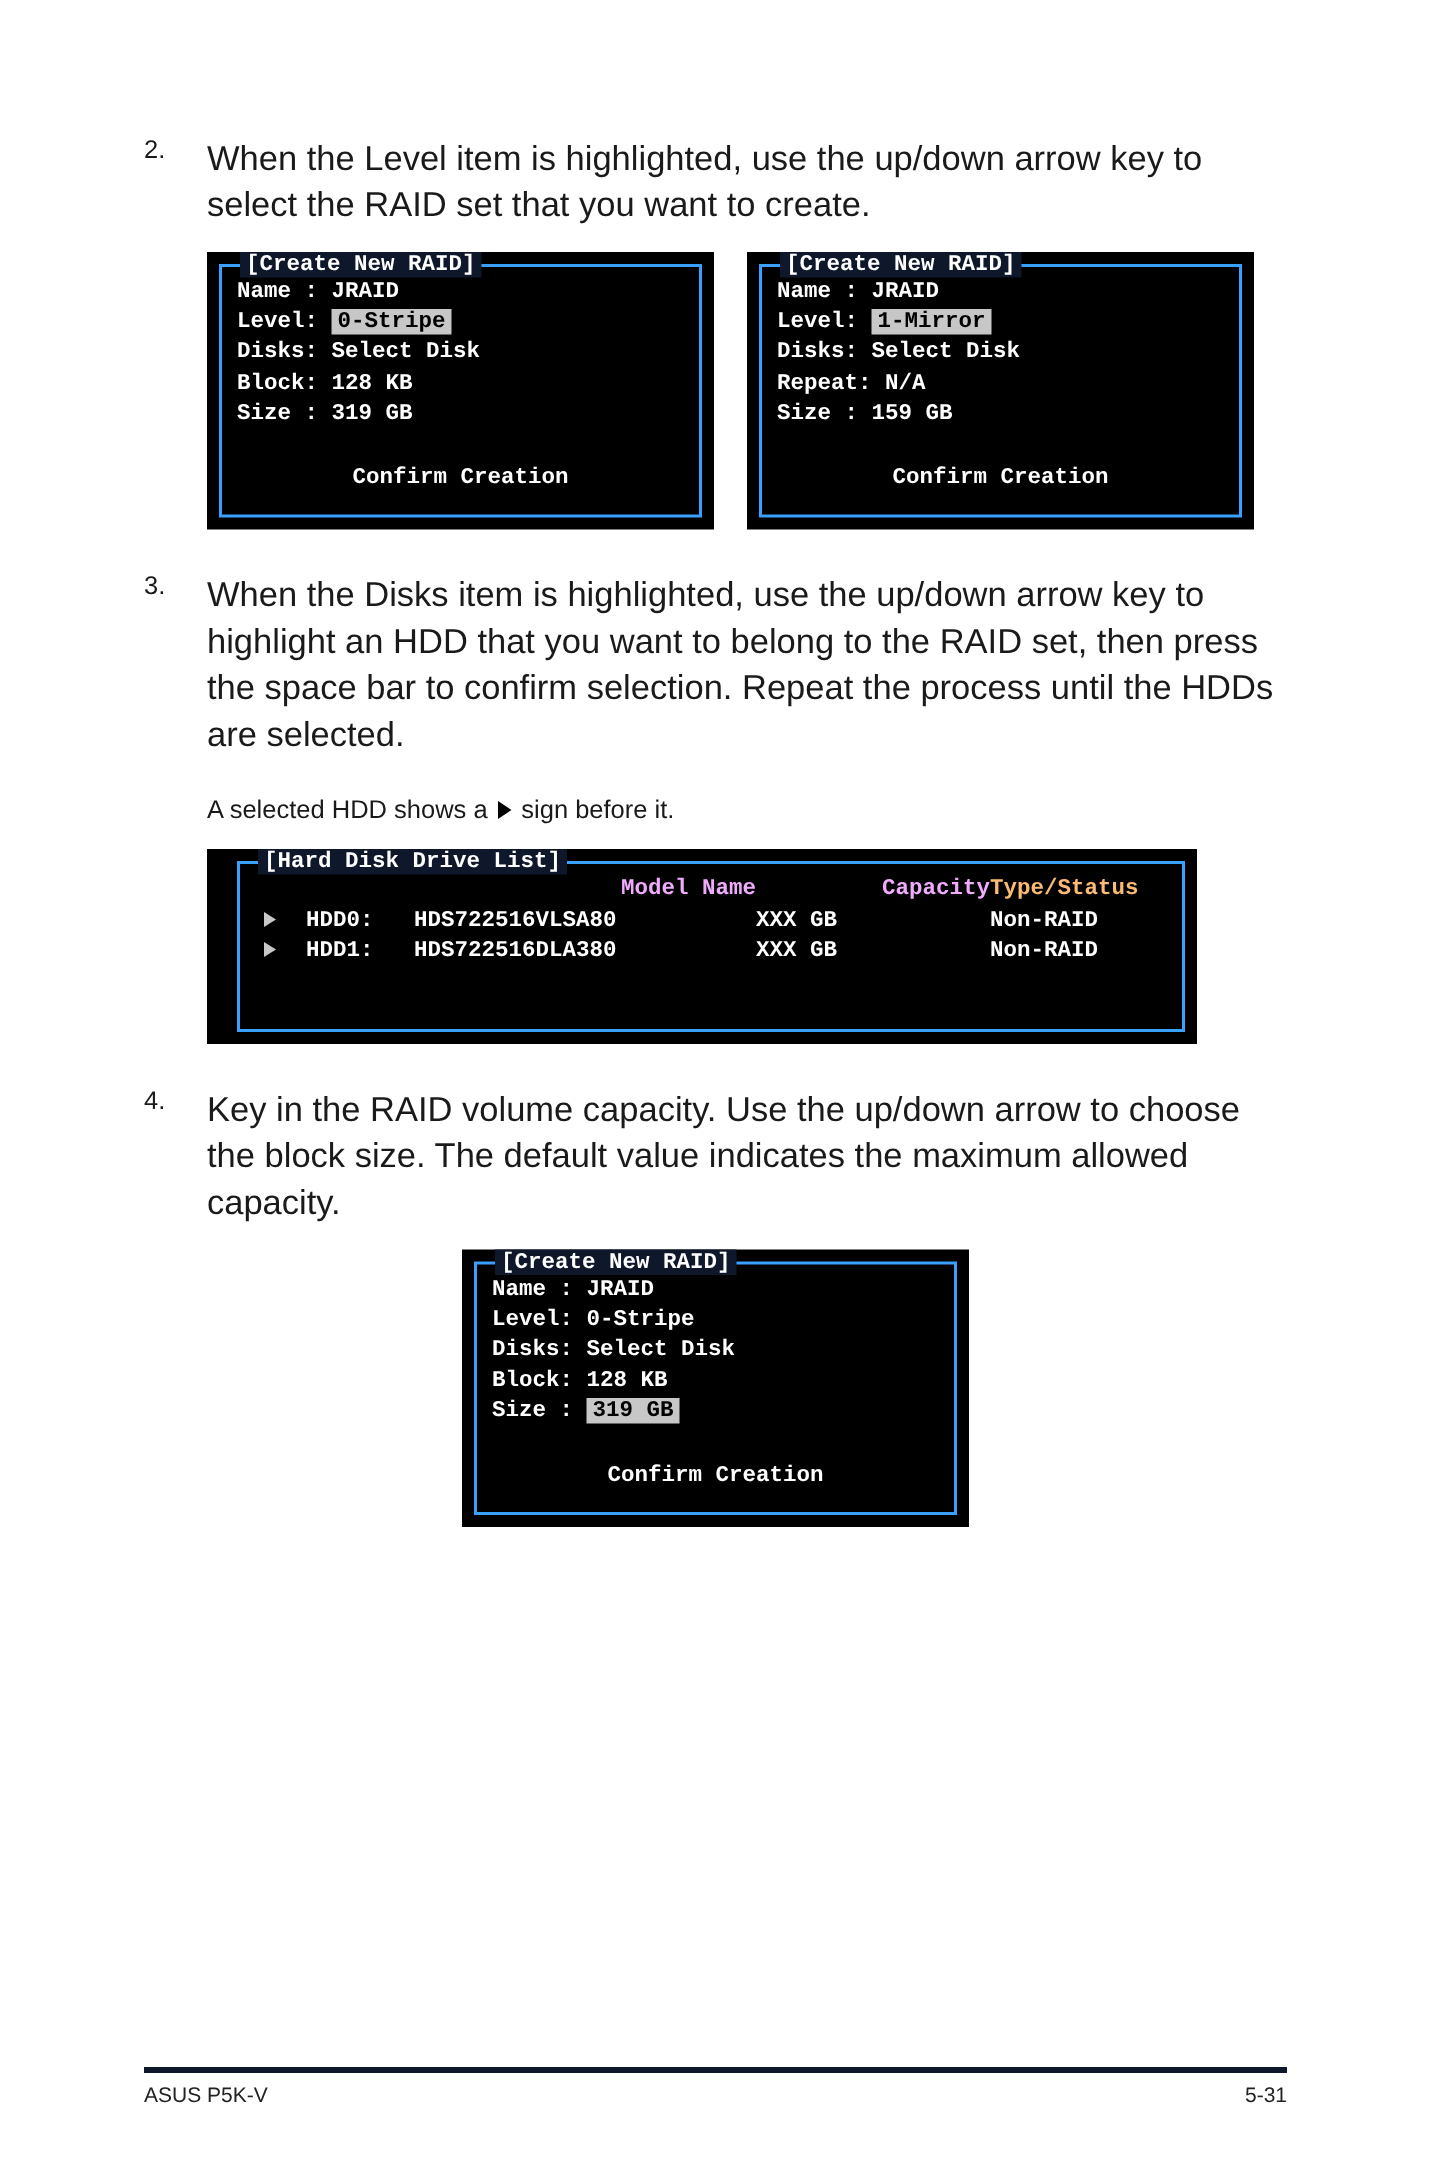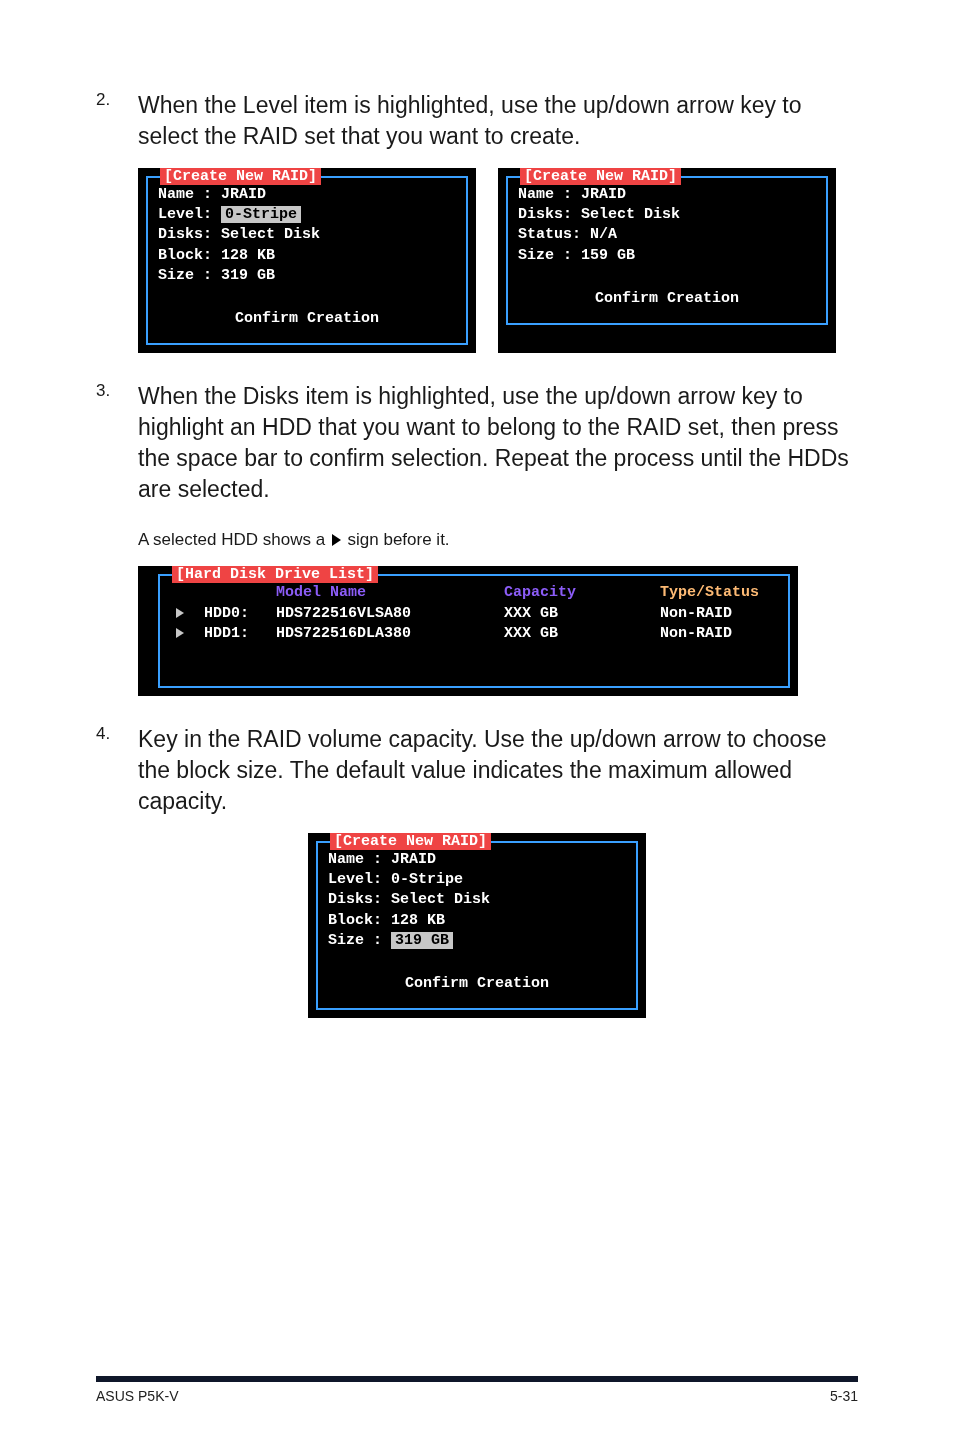--- a/index.html
+++ b/index.html
@@ -47,42 +47,42 @@
   }
   .term-border {
     border: 2px solid #3aa0ff;
     padding: 6px 10px 14px 10px;
     position: relative;
   }
   .term-title {
     position: absolute;
     top: -10px;
     left: 12px;
-    background: #ef4444;
+    background: #0f172a;
     padding: 0 4px;
     font-family: "Courier New", monospace;
     font-weight: bold;
     font-size: 15px;
     color: #fff;
     white-space: nowrap;
   }
   .term-title::before { content: "["; }
   .term-title::after  { content: "]"; }
   .term-row { white-space: pre; margin: 1px 0; line-height: 1.28; }
   .hl {
     background: #c7c7c7;
     color: #000;
     padding: 0 4px;
     text-align: right;
   }
   .confirm {
     text-align: center;
     margin-top: 24px;
   }
-  .cyan { color: #8b5cf6; }
+  .cyan { color: #f0abfc; text-align: right; }
   .yellow { color: #fdba74; }
   .tri {
     display: inline-block;
     width: 0; height: 0;
     border-top: 5px solid transparent;
     border-bottom: 5px solid transparent;
     border-left: 8px solid #c7c7c7;
     margin-right: 8px;
     vertical-align: middle;
   }
@@ -106,21 +106,21 @@
   .col-id   { width: 72px; }
   .col-model{ width: 228px; }
   .col-cap  { width: 156px; }
   .col-type { flex: 1; }
 
   .footer {
     position: absolute;
     bottom: 34px;
     left: 96px;
     right: 96px;
-    border-top: 6px solid #0f172a;
+    border-top: 4px solid #0f172a;
     padding-top: 6px;
     display: flex;
     justify-content: space-between;
     font-size: 14px;
     color: #222;
   }
 </style>
 </head>
 <body>
 
@@ -140,22 +140,23 @@
       <div class="term-row">Block: 128 KB</div>
       <div class="term-row">Size : 319 GB</div>
       <div class="term-row confirm">Confirm Creation</div>
     </div>
   </div>
 
   <div class="term half">
     <div class="term-border">
       <div class="term-title">Create New RAID</div>
       <div class="term-row">Name : JRAID</div>
+      <div class="term-row"><span>Level:</span> <span class="hl">1-Mirror</span></div>
       <div class="term-row">Disks: Select Disk</div>
-      <div class="term-row">Status: N/A</div>
+      <div class="term-row">Repeat: N/A</div>
       <div class="term-row">Size : 159 GB</div>
       <div class="term-row confirm">Confirm Creation</div>
     </div>
   </div>
 </div>
 
 <div class="step">
   <div class="step-num">3.</div>
   <div class="step-text">When the Disks item is highlighted, use the up/down arrow key to highlight an HDD that you want to belong to the RAID set, then press the space bar to confirm selection. Repeat the process until the HDDs are selected.</div>
 </div>

